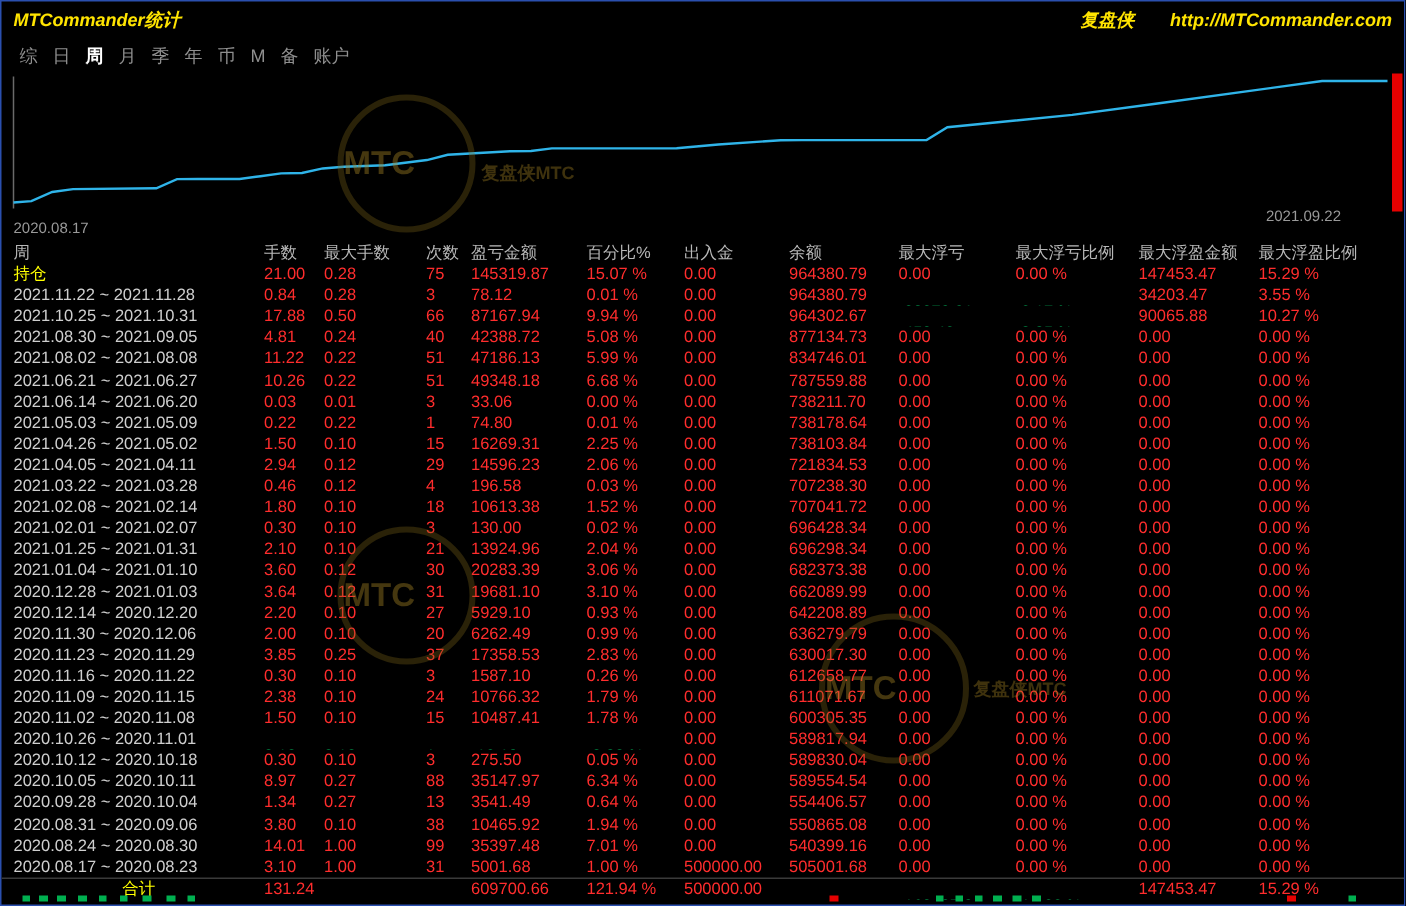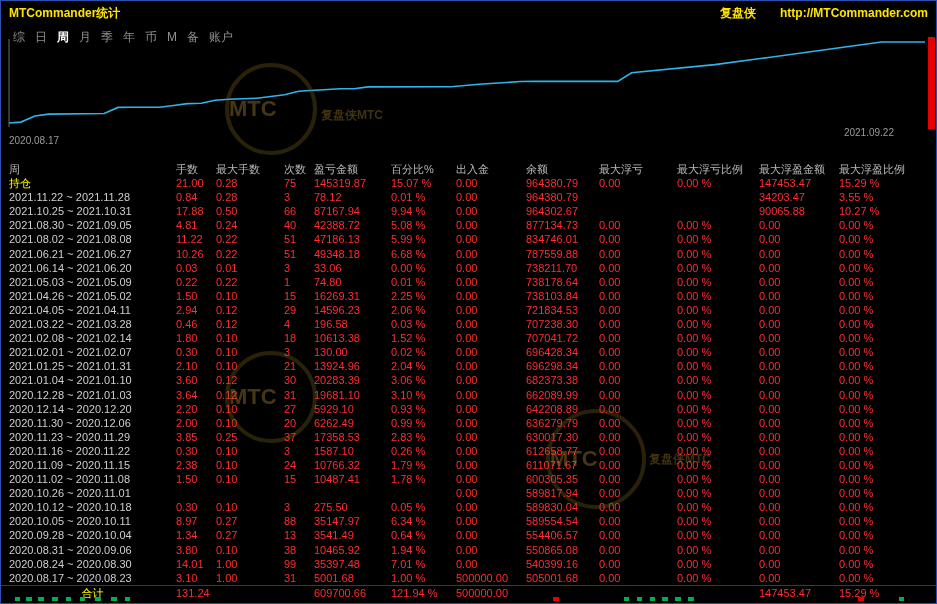--- a/index.html
+++ b/index.html
@@ -1,32 +1,32 @@
 <!DOCTYPE html>
 <html><head>
 <meta charset="utf-8">
 <style>
   html,body{margin:0;padding:0;background:#000;width:937px;height:604px;overflow:hidden;
     font-family:"Liberation Sans","DejaVu Sans",sans-serif;}
   .window{position:relative;width:937px;height:604px;box-sizing:border-box;background:#000;
     border:1px solid #2a4fae;overflow:hidden;}
   
   .titlebar{position:absolute;top:0;left:0;right:0;height:24px;display:flex;
-    justify-content:space-between;align-items:center;padding:0 8px;box-sizing:border-box;}
+    justify-content:space-between;align-items:center;padding:0 8px;box-sizing:border-box;font-style:italic;}
   .titlebar .title{color:#ffe400;font-size:12px;font-weight:bold;}
   .titlebar .right{display:flex;gap:24px;align-items:center;}
   .titlebar .brand{color:#ffe400;font-size:12px;font-weight:bold;}
   .titlebar .url{color:#ffe400;font-size:12px;font-weight:bold;cursor:pointer;}
   
   .menubar{position:absolute;top:24px;left:0;right:0;height:24px;display:flex;gap:10px;
     align-items:center;padding-left:12px;}
   .menu-item{color:#8f8f8f;font-size:12px;cursor:pointer;}
   .menu-item.selected{color:#ffffff;font-weight:bold;}
   
-  .chart{position:absolute;top:36px;left:0;right:0;height:106px;}
+  .chart{position:absolute;top:48px;left:0;right:0;height:106px;}
   .chart svg{position:absolute;top:0;left:0;}
   .chart-date-left{position:absolute;left:8px;top:98px;color:#9a9a9a;font-size:10px;}
   .chart-date-right{position:absolute;right:42px;top:90px;color:#9a9a9a;font-size:10px;}
   .red-marker{position:absolute;right:1px;top:0;width:7px;height:92px;background:#e60000;}
   
   .table{position:absolute;top:161px;left:0;right:0;font-size:11px;}
   .trow{display:flex;height:14.1px;line-height:14.1px;padding-left:8px;white-space:nowrap;}
   .tcell{flex:0 0 auto;overflow:hidden;}
   .col0{width:167px}.col1{width:40px}.col2{width:68px}.col3{width:30px}.col4{width:77px}
   .col5{width:65px}.col6{width:70px}.col7{width:73px}.col8{width:78px}.col9{width:82px}

